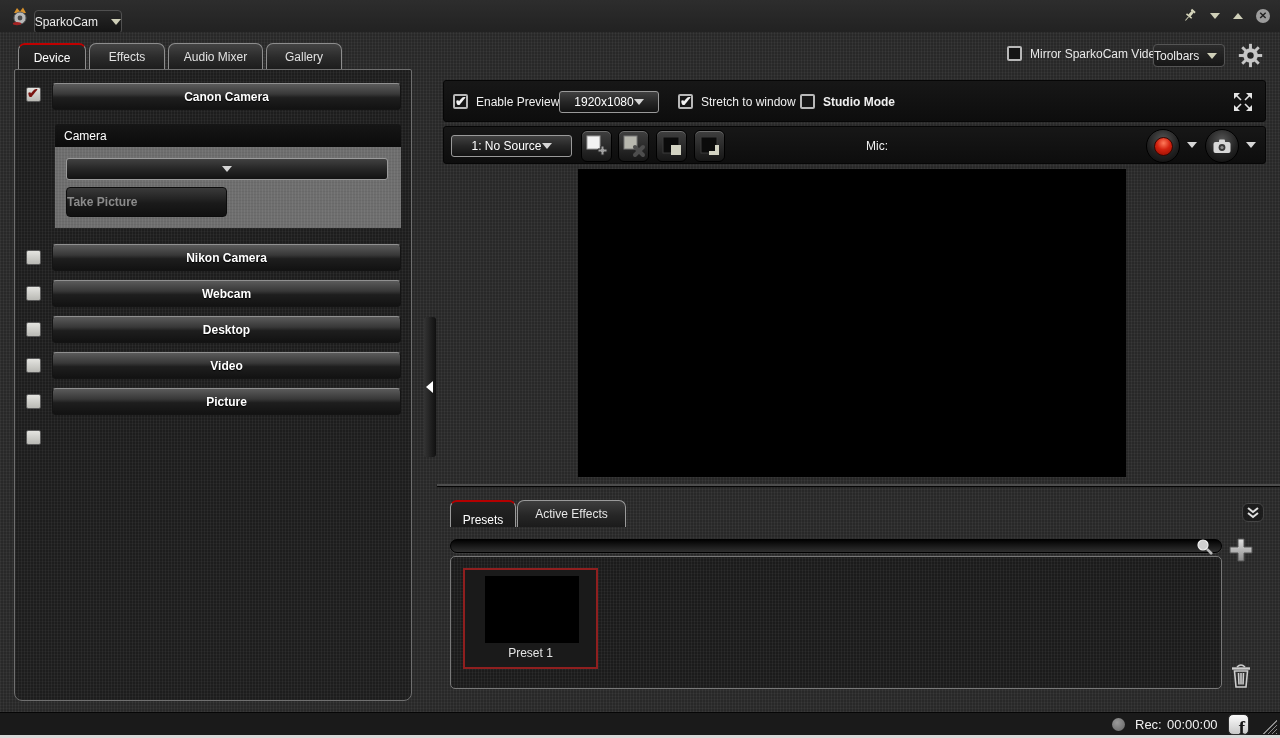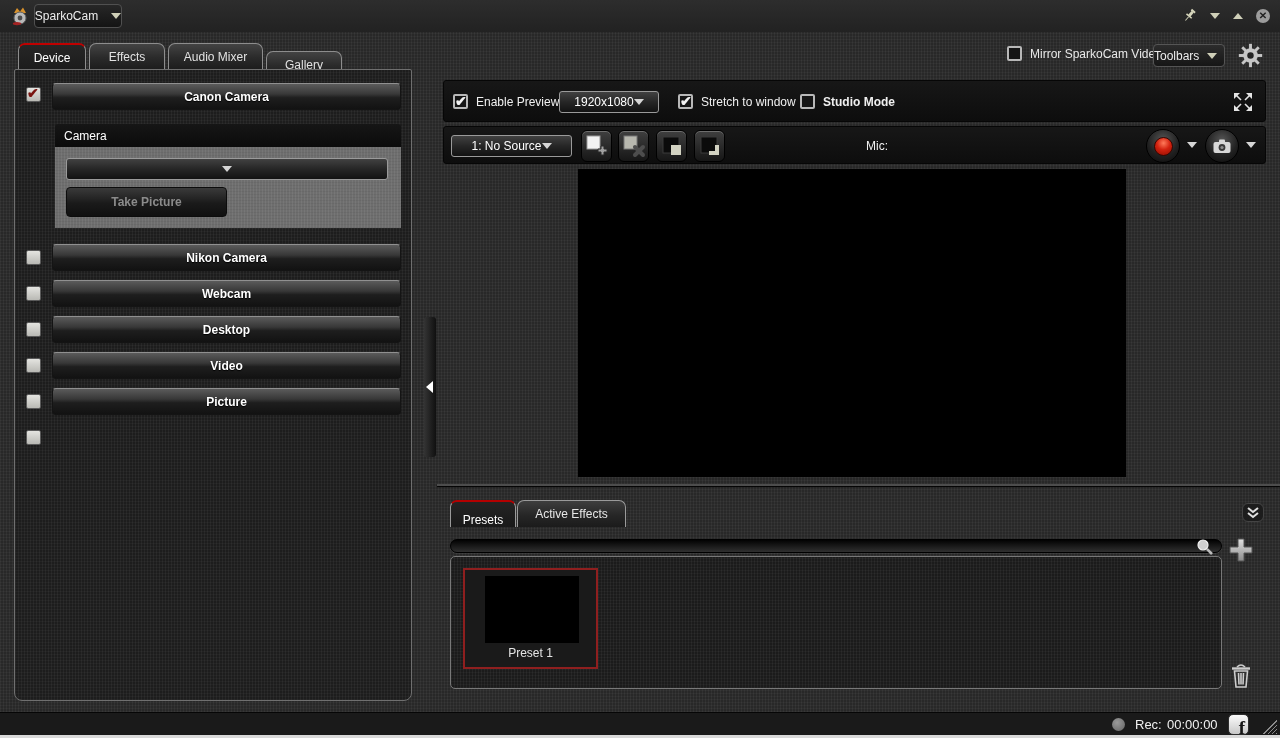--- a/index.html
+++ b/index.html
@@ -11,21 +11,21 @@
   }
   .tex{
     background-color:#282828;
     background-image:
       repeating-linear-gradient(90deg, rgba(255,255,255,.045) 0 1px, rgba(0,0,0,0) 1px 3px),
       repeating-linear-gradient(0deg, rgba(255,255,255,.03) 0 1px, rgba(0,0,0,0) 1px 3px);
   }
   
   .titlebar{position:absolute;left:0;top:0;width:1280px;height:32px;background:linear-gradient(#2d2d2d,#222);}
   .app-icon{position:absolute;left:9px;top:5px;width:22px;height:22px;}
-  .menu-btn{position:absolute;left:34px;top:4px;width:88px;height:24px;display:flex;align-items:center;justify-content:center;gap:13px;
+  .menu-btn{position:absolute;left:34px;top:10px;width:88px;height:24px;display:flex;align-items:center;justify-content:flex-end;gap:13px;
     background:linear-gradient(#272727,#141414);border:1px solid #505050;border-radius:4px;color:#ececec;cursor:pointer;}
   .tri-down{width:0;height:0;border-left:5px solid transparent;border-right:5px solid transparent;border-top:6px solid #cfcfb8;}
   .tri-up{width:0;height:0;border-left:5px solid transparent;border-right:5px solid transparent;border-bottom:6px solid #cfcfb8;}
   .win-controls{position:absolute;right:10px;top:8px;display:flex;align-items:center;gap:13px;}
   .close-btn{width:14px;height:14px;border-radius:50%;background:#9c9c9c;color:#222;font-size:10px;font-weight:bold;
     display:flex;align-items:center;justify-content:center;line-height:1;}
   
   .content{position:absolute;left:0;top:32px;width:1280px;height:680px;}
   
   .tab{position:absolute;top:11px;height:26px;display:flex;align-items:center;justify-content:center;
@@ -55,21 +55,21 @@
   .src-cb{position:absolute;left:11px;}
   .cam-label{position:absolute;left:40px;top:54px;width:346px;height:23px;display:flex;align-items:center;padding-left:9px;
     background:linear-gradient(#161616,#0b0b0b);border-radius:3px 3px 0 0;color:#fff;}
   .cam-body{position:absolute;left:40px;top:77px;width:346px;height:81px;background-color:#6e6e6e;
     background-image:repeating-linear-gradient(90deg, rgba(255,255,255,.06) 0 1px, rgba(0,0,0,0) 1px 3px),
       repeating-linear-gradient(0deg, rgba(0,0,0,.05) 0 1px, rgba(0,0,0,0) 1px 3px);}
   .dd{height:22px;display:flex;align-items:center;justify-content:center;padding:0 8px;
     background:linear-gradient(#414141,#262626 50%,#121212);border:1px solid #9a9a9a;border-radius:3px;color:#fff;cursor:pointer;}
   .dd-arrow{width:0;height:0;border-left:5px solid transparent;border-right:5px solid transparent;border-top:6px solid #d6d6d6;}
   .cam-dd{position:absolute;left:11px;top:11px;width:322px;}
-  .take-pic{position:absolute;left:11px;top:40px;width:161px;height:30px;display:flex;align-items:center;justify-content:center;
+  .take-pic{position:absolute;left:11px;top:40px;width:161px;height:30px;display:flex;align-items:center;justify-content:flex-start;
     background:linear-gradient(#3a3a3a,#1a1a1a 55%,#101010);border:1px solid #0c0c0c;border-radius:4px;
     color:#8b8b8b;font-weight:bold;}
   
   .v-splitter{position:absolute;left:424px;top:285px;width:12px;height:140px;
     background:linear-gradient(90deg,#343434,#101010);border-radius:3px;cursor:pointer;}
   .v-splitter .arr{position:absolute;left:2px;top:64px;width:0;height:0;
     border-top:6px solid transparent;border-bottom:6px solid transparent;border-right:7px solid #fff;}
   
   .bar{position:absolute;left:443px;width:823px;background:linear-gradient(#171717,#0d0d0d);
     border:1px solid #060606;border-radius:3px;}
@@ -160,21 +160,21 @@
 
     <div class="tab active" style="left:18px;width:68px;">
       <span>Device</span>
     </div>
     <div class="tab" style="left:89px;width:76px;">
       <span>Effects</span>
     </div>
     <div class="tab" style="left:168px;width:95px;">
       <span>Audio Mixer</span>
     </div>
-    <div class="tab" style="left:266px;width:76px;margin-top:8px;">
+    <div class="tab" style="left:266px;width:76px;">
       <span>Gallery</span>
     </div>
 
     <div class="mirror-row">
       <span class="cb dark"></span>
       <span>Mirror SparkoCam Video</span>
     </div>
     <div class="toolbars-btn">
       <span>Toolbars</span>
       <span class="tri-down"></span>

